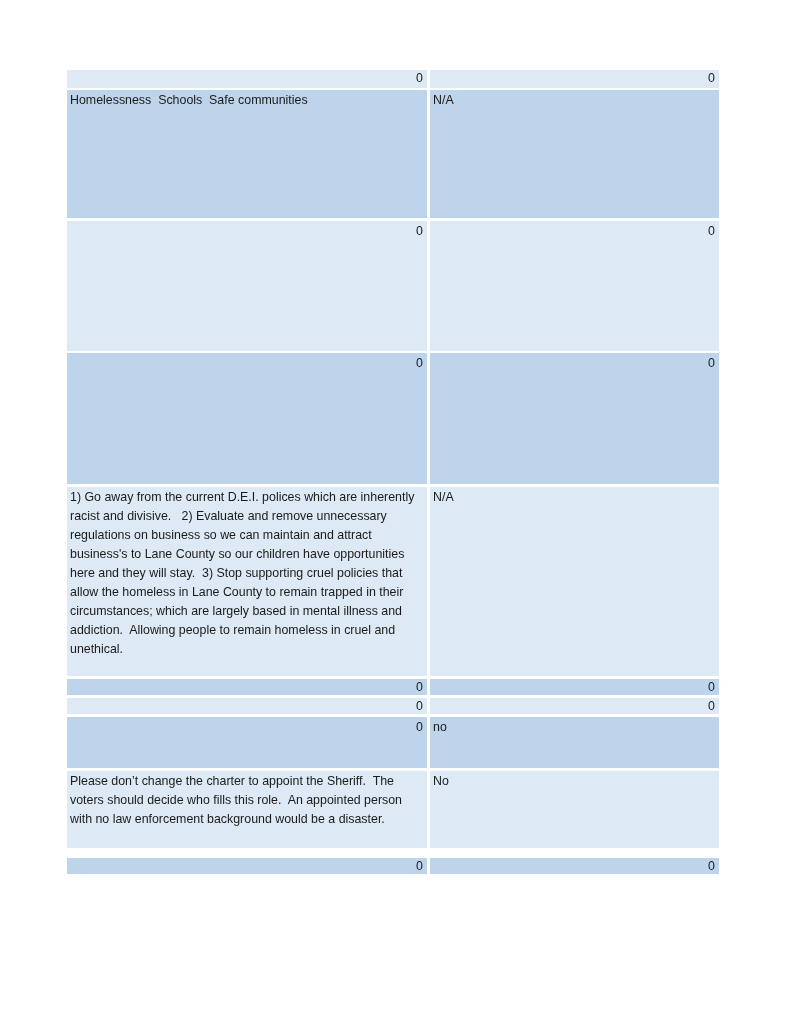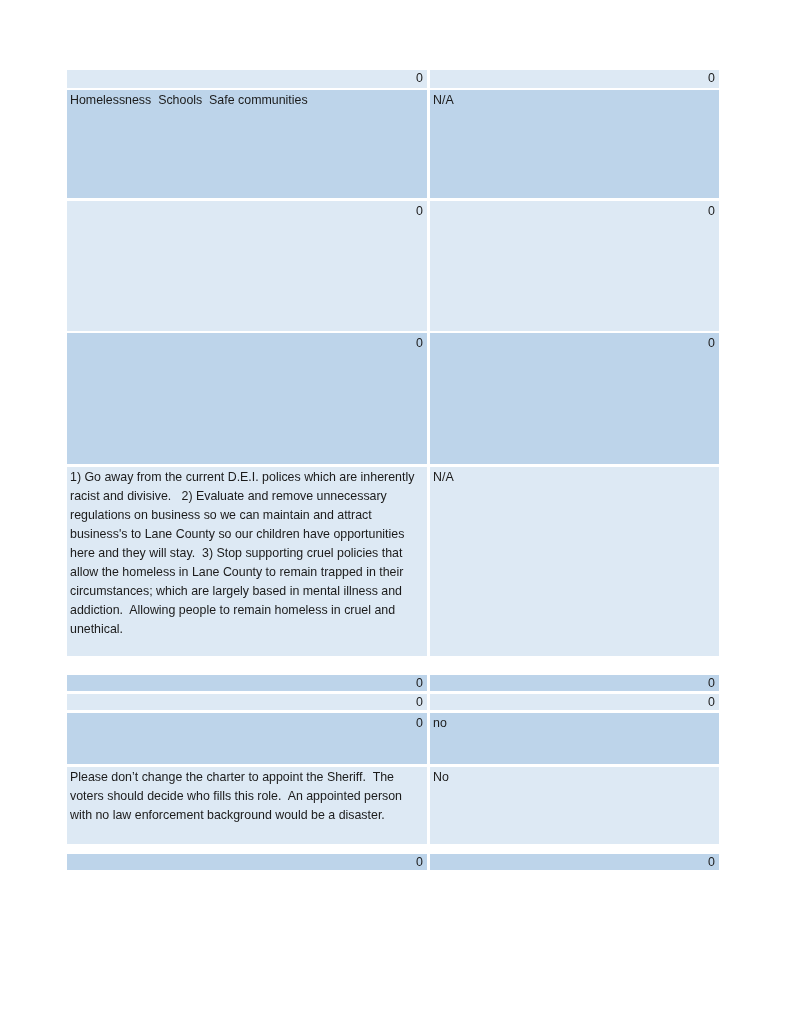--- a/index.html
+++ b/index.html
@@ -25,24 +25,24 @@
     color: #1b1b1b;
     padding: 1px 4px 1px 3px;
     white-space: pre-wrap;
   }
   .cell.left  { width: 360px; }
   .cell.right { width: 289px; }
   .num { text-align: right; }
   .light { background: #dde9f4; }
   .dark  { background: #bdd4ea; }
   .r1  { height: 18px;  margin-bottom: 2px; }
-  .r2  { height: 108px; margin-bottom: 3px; }
+  .r2  { height: 128px; margin-bottom: 3px; }
   .r3  { height: 130px; margin-bottom: 2px; }
   .r4  { height: 131px; margin-bottom: 3px; }
-  .r5  { height: 189px; margin-bottom: 19px; }
+  .r5  { height: 189px; margin-bottom: 3px; }
   .r6  { height: 16px;  margin-bottom: 3px; }
   .r7  { height: 16px;  margin-bottom: 3px; }
   .r8  { height: 51px;  margin-bottom: 3px; }
   .r9  { height: 77px;  margin-bottom: 10px; }
   .r10 { height: 16px; }
   .row-thin .cell { line-height: 16px; padding-top: 0; padding-bottom: 0; }
 </style>
 </head>
 <body>
 

